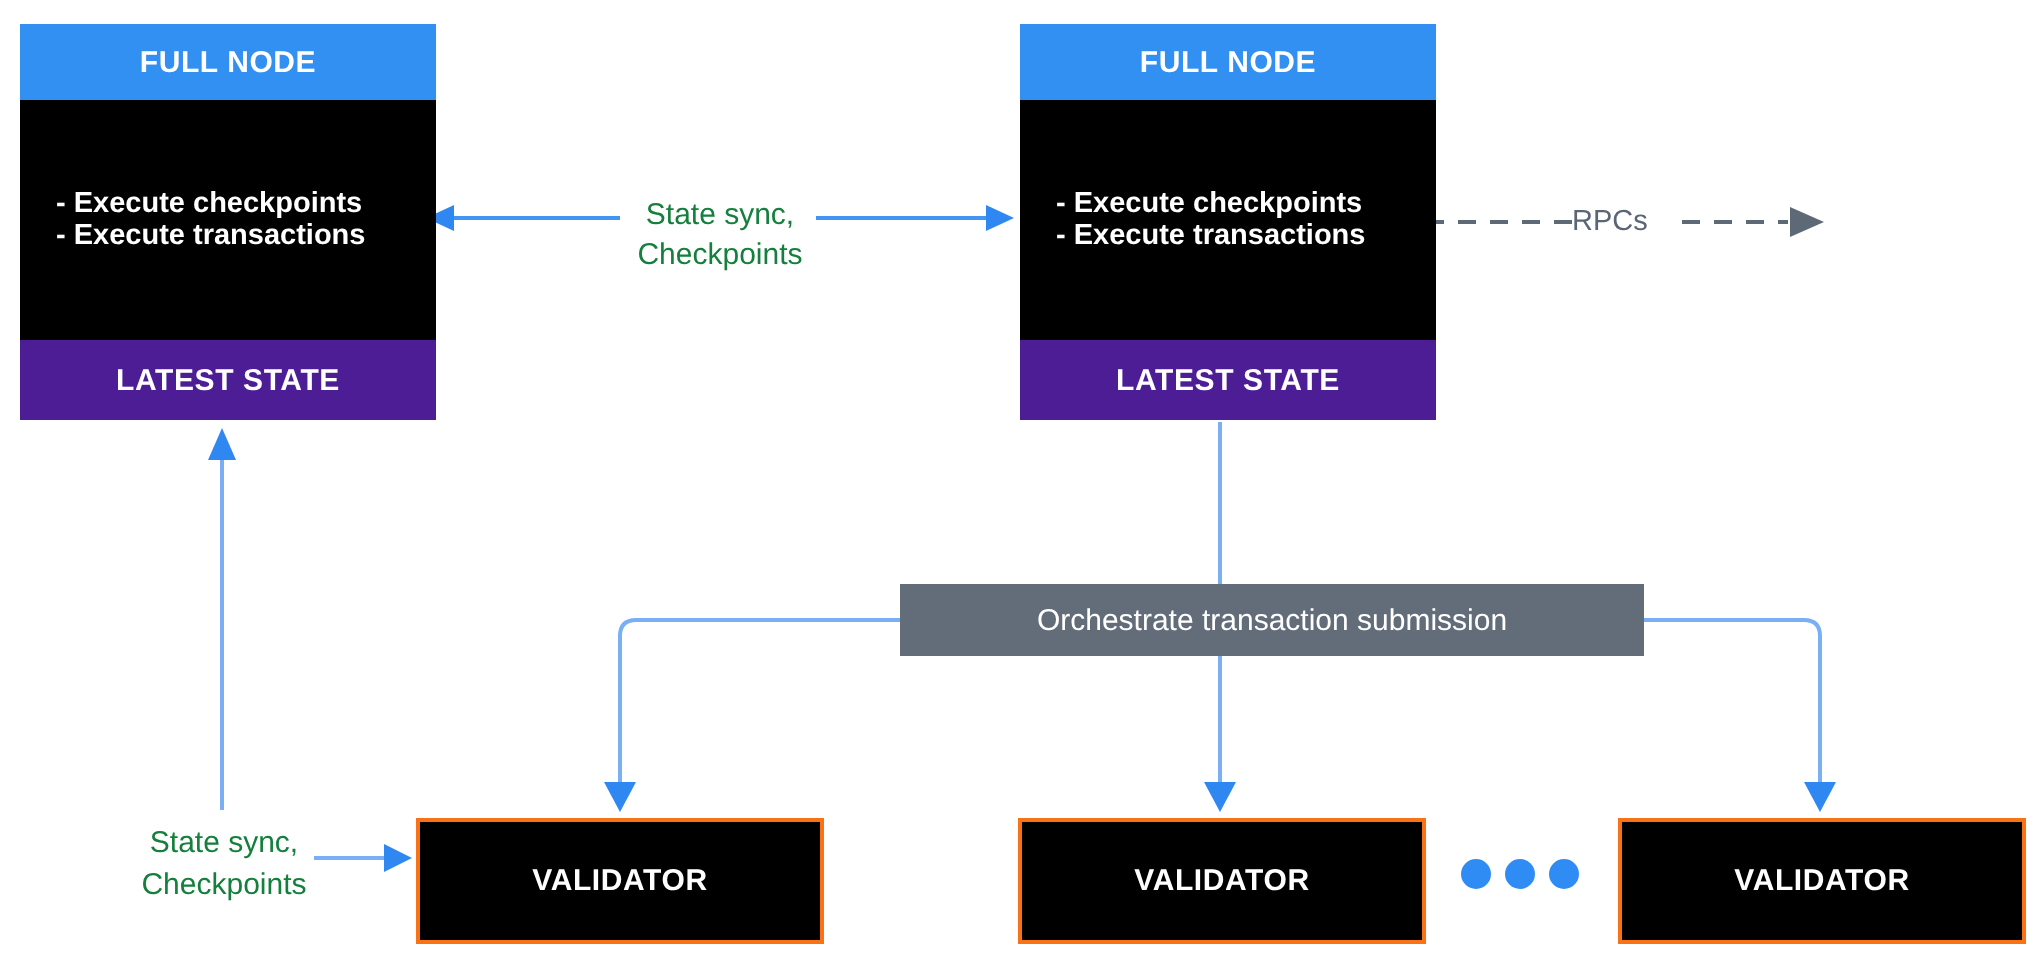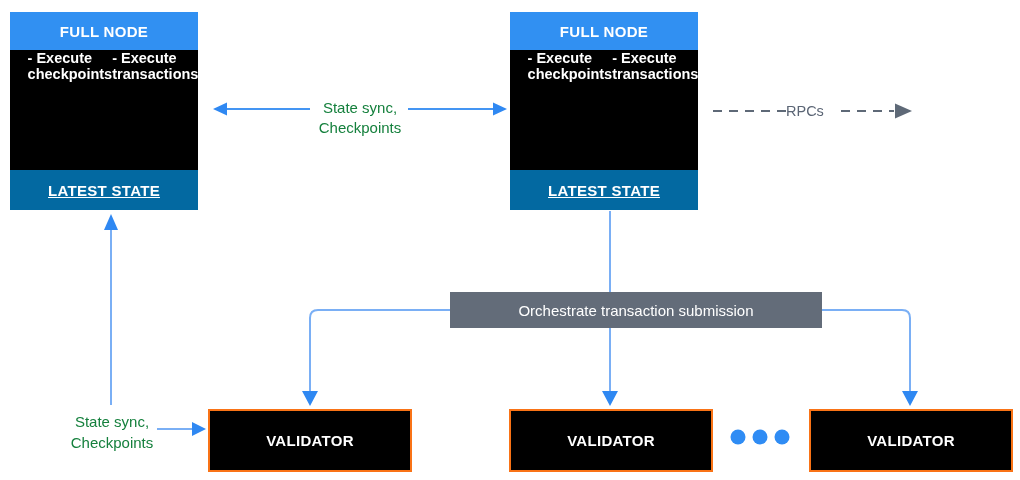--- a/index.html
+++ b/index.html
@@ -2,27 +2,27 @@
 <html><head>
 <meta charset="utf-8">
 <style>
   html,body{margin:0;padding:0;background:#ffffff;}
   #canvas{
     position:relative;width:1020px;height:480px;background:#ffffff;overflow:hidden;
     font-family:"Liberation Sans",sans-serif;
   }
   #connectors{position:absolute;left:0;top:0;width:1020px;height:480px;}
 
-  .fullnode{position:absolute;width:188px;height:198px;top:12px;display:flex;flex-direction:column;}
+  .fullnode{position:absolute;width:208px;height:198px;top:12px;display:flex;flex-direction:column;}
   .fullnode .hdr{height:38px;background:#3190f2;color:#ffffff;font-size:15px;font-weight:700;
     display:flex;align-items:center;justify-content:center;letter-spacing:.3px;}
   .fullnode .body{flex:1;background:#000000;color:#ffffff;font-size:14.5px;font-weight:600;
-    display:flex;flex-direction:row;justify-content:center;padding-left:18px;}
-  .fullnode .ftr{height:40px;background:#0369a1;color:#ffffff;font-size:15px;font-weight:700;
-    display:flex;align-items:center;justify-content:center;letter-spacing:.3px;text-decoration:underline;}
+    display:flex;flex-direction:column;justify-content:center;padding-left:18px;}
+  .fullnode .ftr{height:40px;background:#4c1d95;color:#ffffff;font-size:15px;font-weight:700;
+    display:flex;align-items:center;justify-content:center;letter-spacing:.3px;}
 
   .validator{position:absolute;top:409px;width:200px;height:59px;background:#000000;border:2px solid #f97316;
     color:#ffffff;font-size:15px;font-weight:700;display:flex;align-items:center;justify-content:center;letter-spacing:.3px;}
 
   .orchestrate{position:absolute;left:450px;top:292px;width:372px;height:36px;background:#636c79;
     color:#ffffff;font-size:15px;font-weight:400;display:flex;align-items:center;justify-content:center;}
 
   .bluelabel{position:absolute;color:#15803d;font-size:15px;line-height:20px;text-align:center;font-weight:400;}
   .rpcs{position:absolute;left:786px;top:102px;width:50px;background:#ffffff;color:#5b6575;
     font-size:14.5px;line-height:18px;text-align:left;font-weight:400;}

